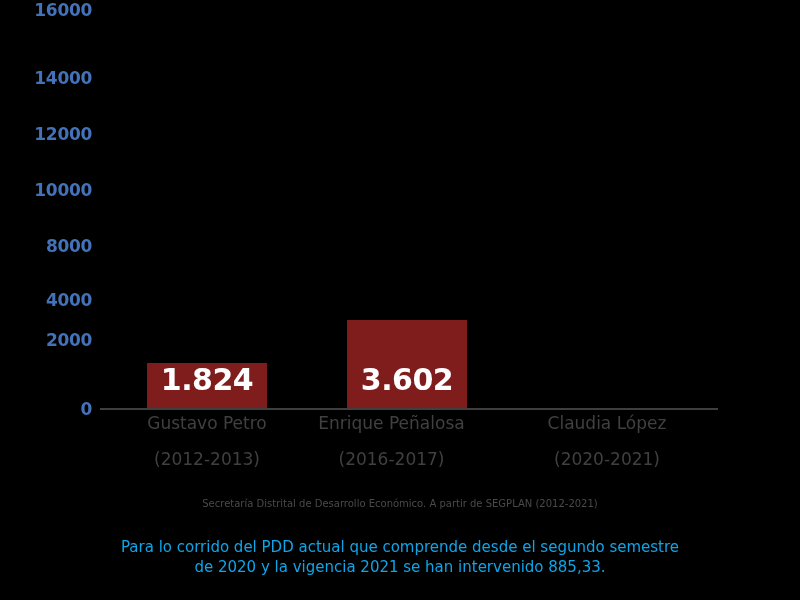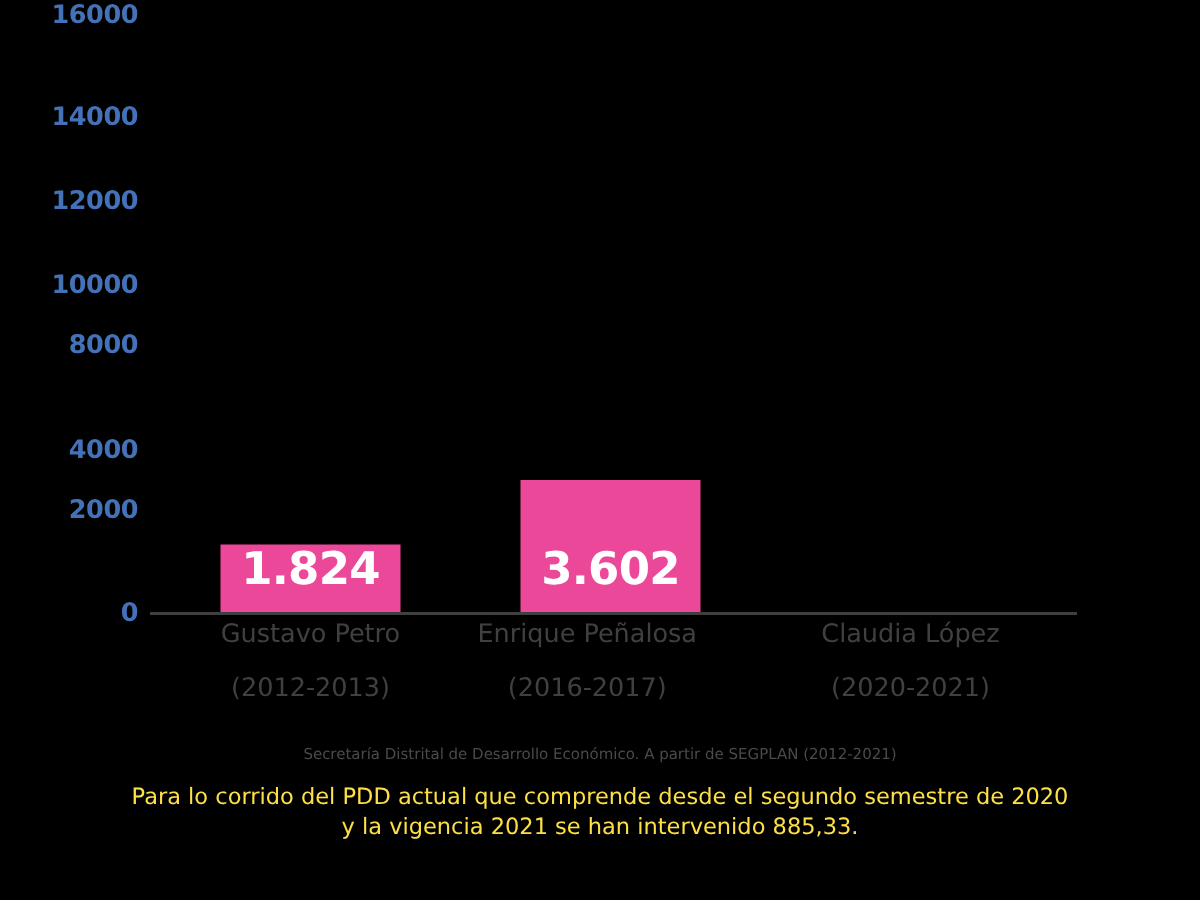--- a/index.html
+++ b/index.html
@@ -57,21 +57,21 @@
     left: 100px;
     top: 408px;
     width: 618px;
     height: 2px;
     background: #3f3f3f;
   }
 
   .bar {
     position: absolute;
     bottom: 0;
-    background: #ec4899;
+    background: #7f1d1d;
     display: flex;
     align-items: flex-end;
     justify-content: center;
   }
   .bar-value {
     color: #ffffff;
     font-family: "DejaVu Sans", sans-serif;
     font-size: 30px;
     font-weight: 700;
     letter-spacing: -0.5px;
@@ -117,40 +117,40 @@
   }
   .source-note {
     color: #4a4a4a;
     font-family: "DejaVu Sans", sans-serif;
     font-size: 10px;
     font-weight: 400;
     line-height: 1.25;
     white-space: nowrap;
   }
   .explanatory-note {
-    margin-top: 10px;
-    padding: 0 85px;
-    color: #fde047;
+    margin-top: 26px;
+    padding: 0 118px;
+    color: #0ea5e9;
     font-family: "DejaVu Sans", sans-serif;
     font-size: 15px;
     font-weight: 400;
     line-height: 1.35;
   }
 </style>
 </head>
 <body>
 
 <div id="chart-root">
 
   <div class="y-axis">
     <div class="y-tick" style="top:2px;">16000</div>
     <div class="y-tick" style="top:70px;">14000</div>
     <div class="y-tick" style="top:126px;">12000</div>
     <div class="y-tick" style="top:182px;">10000</div>
-    <div class="y-tick" style="top:222px;">8000</div>
+    <div class="y-tick" style="top:238px;">8000</div>
     <div class="y-tick" style="top:292px;">4000</div>
     <div class="y-tick" style="top:332px;">2000</div>
     <div class="y-tick" style="top:401px;">0</div>
   </div>
 
   <div class="plot-area">
     <div class="bar" style="left:47px; width:120px; height:46px;">
       <span class="bar-value">1.824</span>
     </div>
     <div class="bar" style="left:247px; width:120px; height:89px;">

